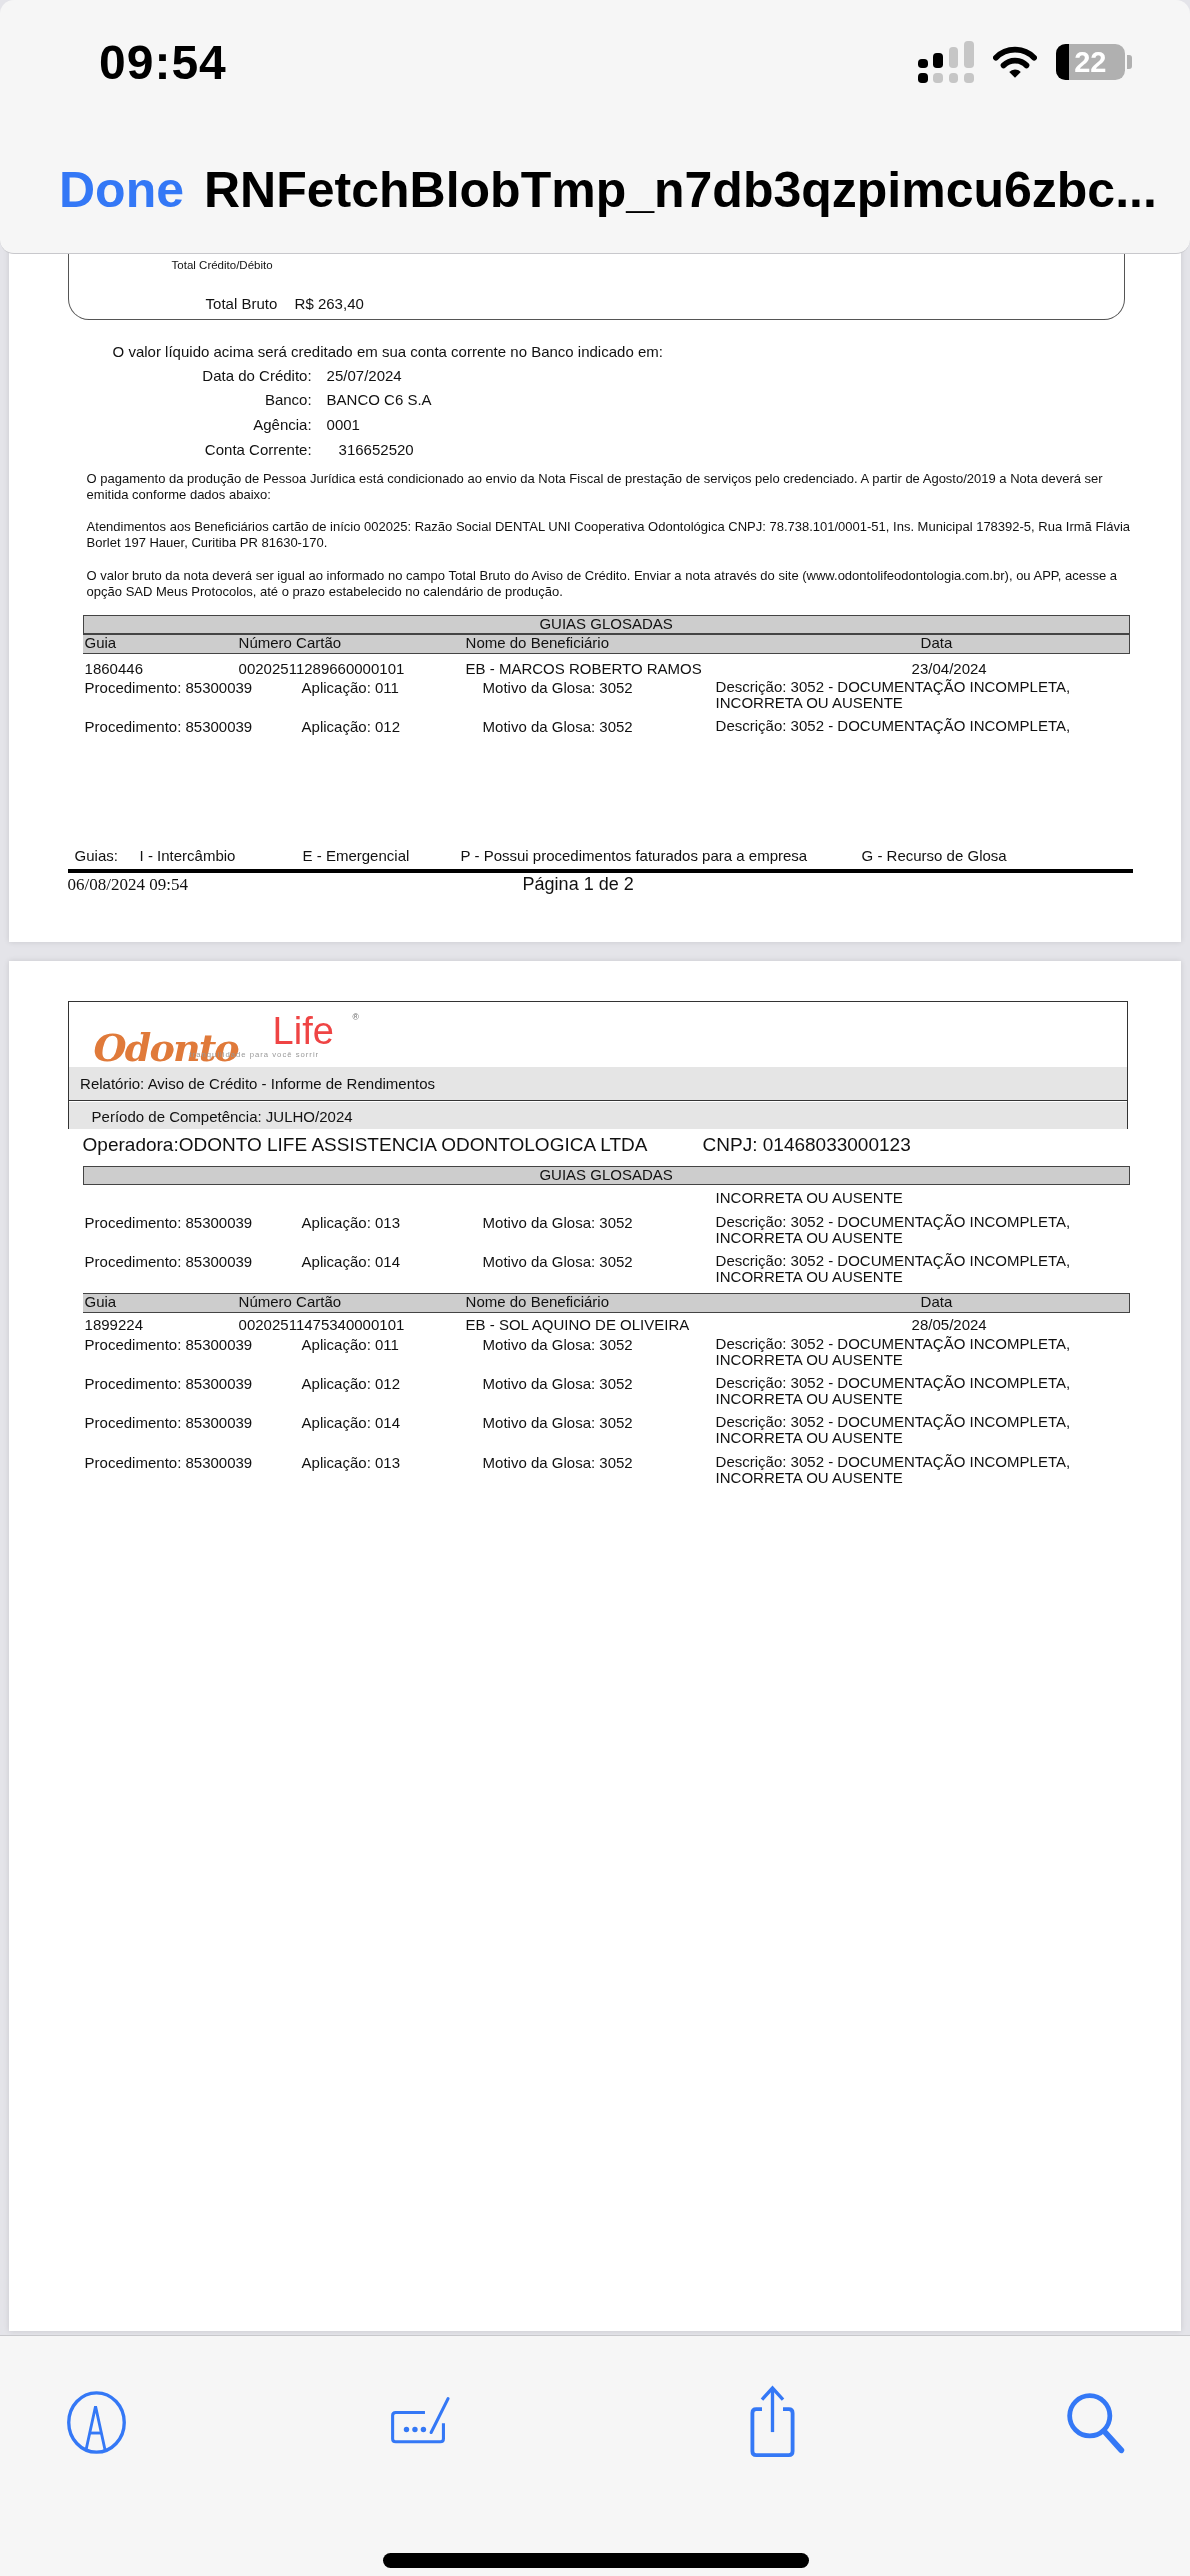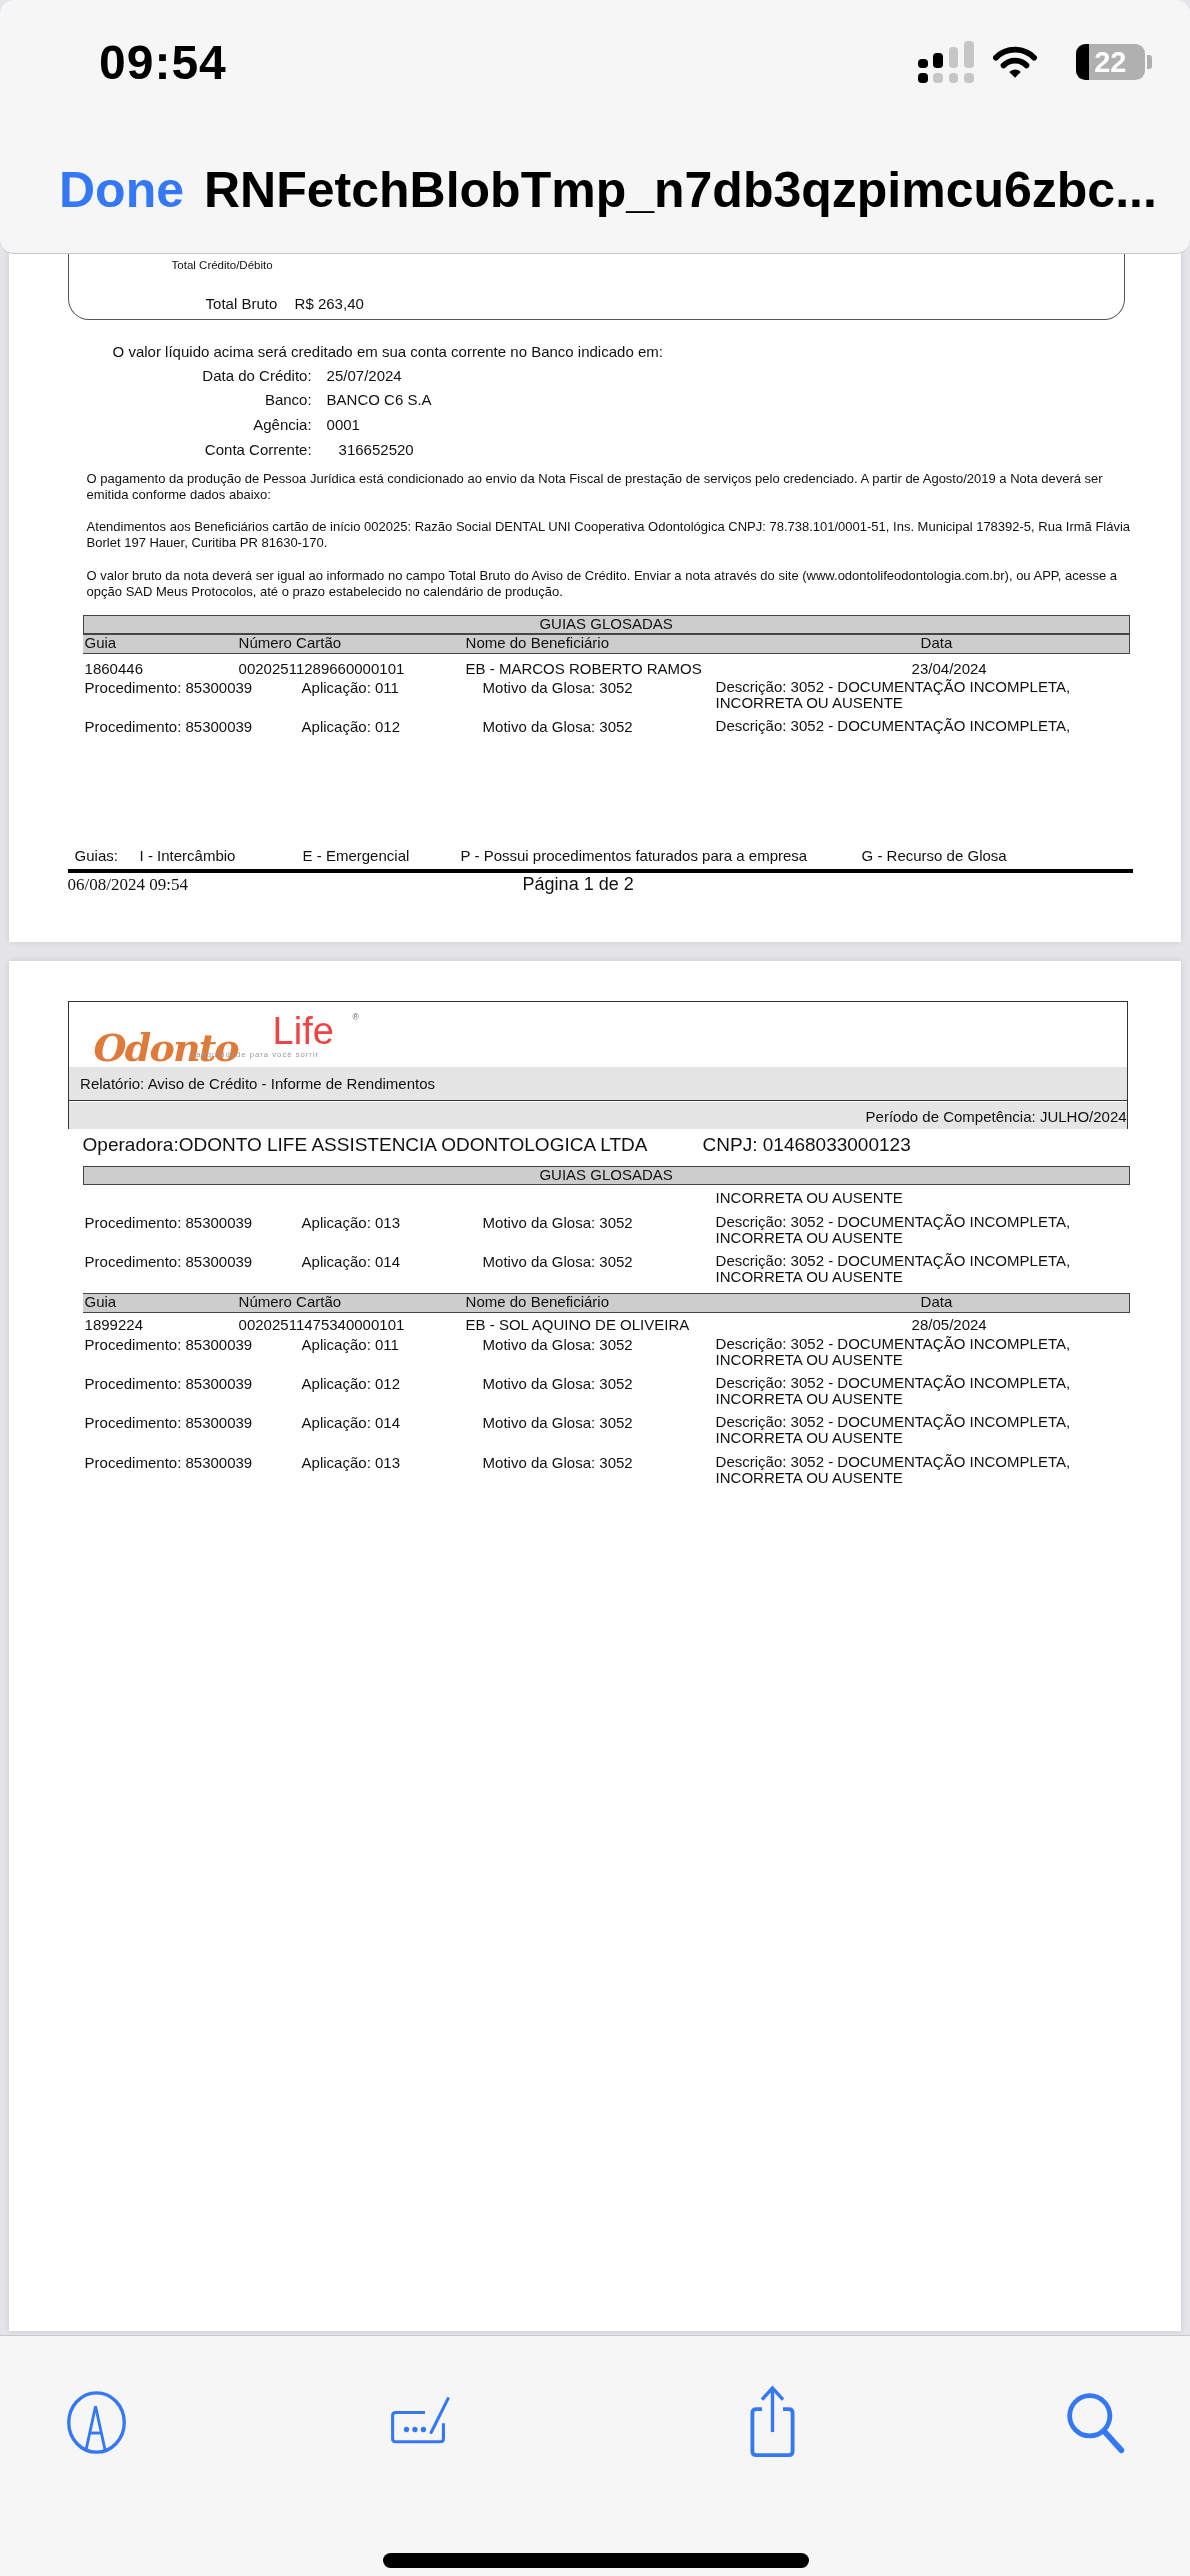--- a/index.html
+++ b/index.html
@@ -4,21 +4,21 @@
 <style>
   html, body { margin:0; padding:0; }
   body { width:1190px; height:2576px; position:relative; background:#e4e4e9; overflow:hidden; font-family:"Liberation Sans", sans-serif; }
 
   
   .topbar { position:absolute; left:0; top:0; width:1190px; height:253px; background:#f6f6f6; border-bottom:1.9px solid #c8c8cc; z-index:5;border-radius:14px; }
   .time { position:absolute; left:99px; top:35px; font-size:48px; font-weight:bold; color:#000; letter-spacing:1px; }
   .sb-icons { position:absolute; left:918px; top:42px; height:40px; display:flex; align-items:center; gap:19px; }
   .signal { display:grid; grid-template-columns:repeat(4,9.6px); gap:4.8px 5.8px; align-items:end; }
   .signal span { display:block; width:9.6px; border-radius:3.8px; background:#c6c6c6; }
-  .battery { position:relative; width:69px; height:36px; border-radius:9.6px; background:#b0b0b0; overflow:hidden; display:flex; align-items:center; justify-content:center;margin-left:20px; }
+  .battery { position:relative; width:69px; height:36px; border-radius:9.6px; background:#b0b0b0; overflow:hidden; display:flex; align-items:center; justify-content:center; }
   .battery .fill { position:absolute; left:0; top:0; bottom:0; width:13.4px; background:#000; }
   .battery .num { position:relative; color:#fff; font-weight:bold; font-size:29px; }
   .battery-tip { width:4.8px; height:13.4px; background:#b0b0b0; border-radius:0 2.9px 2.9px 0; margin-left:-16.3px; }
   .done { position:absolute; left:59px; top:161px; font-size:50px; font-weight:bold; color:#3478f6; cursor:pointer; }
   .doc-title { position:absolute; left:204px; top:161px; font-size:50px; font-weight:bold; color:#000; white-space:nowrap; }
 
   
   .page { position:absolute; left:8.6px; width:1172px; background:#fff; box-shadow:0 0 5.8px rgba(0,0,0,0.12); }
   .page1 { top:240px; height:702px; }
   .page2 { top:961px; height:1370px; }
@@ -37,21 +37,21 @@
   .row span { position:absolute; white-space:nowrap; }
   .proc span { position:absolute; white-space:nowrap; }
   .desc { line-height:16.3px; white-space:normal !important; width:431px; }
 
   .rule { position:absolute; left:59px; width:1065px; height:3.8px; background:#000; }
 
   
   .hdr { position:absolute; left:59px; top:40px; width:1060px; height:128px; border:1.9px solid #333; box-sizing:border-box; }
   .hdr .logo { position:absolute; left:0; top:0; right:0; height:65px; border-bottom:1.9px solid #333; background:#fff; }
   .hdr .r1 { position:absolute; left:0; right:0; top:65px; height:33px; background:#e5e5e5; border-bottom:1.9px solid #333; font-size:15px; line-height:33px; padding-left:11.5px; }
-  .hdr .r2 { position:absolute; left:0; right:0; top:100px; height:27px; background:#e5e5e5; font-size:15px; line-height:29px; padding-left:4px;text-align:right; }
+  .hdr .r2 { position:absolute; left:0; right:0; top:100px; height:27px; background:#e5e5e5; font-size:15px; line-height:29px; padding-left:23px; }
   .logo-odonto { position:absolute; left:25px; top:23px; font-family:"DejaVu Serif", serif; font-size:38px; font-weight:bold; color:#e07a3a; letter-spacing:-1.9px; font-style:italic; }
   .logo-life { position:absolute; left:204px; top:7.7px; font-family:"Liberation Sans", sans-serif; font-size:38px; color:#ef4444; }
   .logo-tag { position:absolute; left:121px; top:48px; font-size:7.7px; color:#999; letter-spacing:1px; }
   .logo-reg { position:absolute; left:284px; top:9.6px; font-size:8.6px; color:#666; }
 
   
   .toolbar { position:absolute; left:0; top:2335px; width:1190px; height:242px; background:#f6f6f6; border-top:1.9px solid #c8c8cc; z-index:5; }
   .tb-btn { position:absolute; top:48px; width:77px; height:77px; display:flex; align-items:center; justify-content:center; cursor:pointer; }
   .home-ind { position:absolute; left:383px; top:217px; width:426px; height:15.3px; background:#000; border-radius:7.7px; }
 </style>

